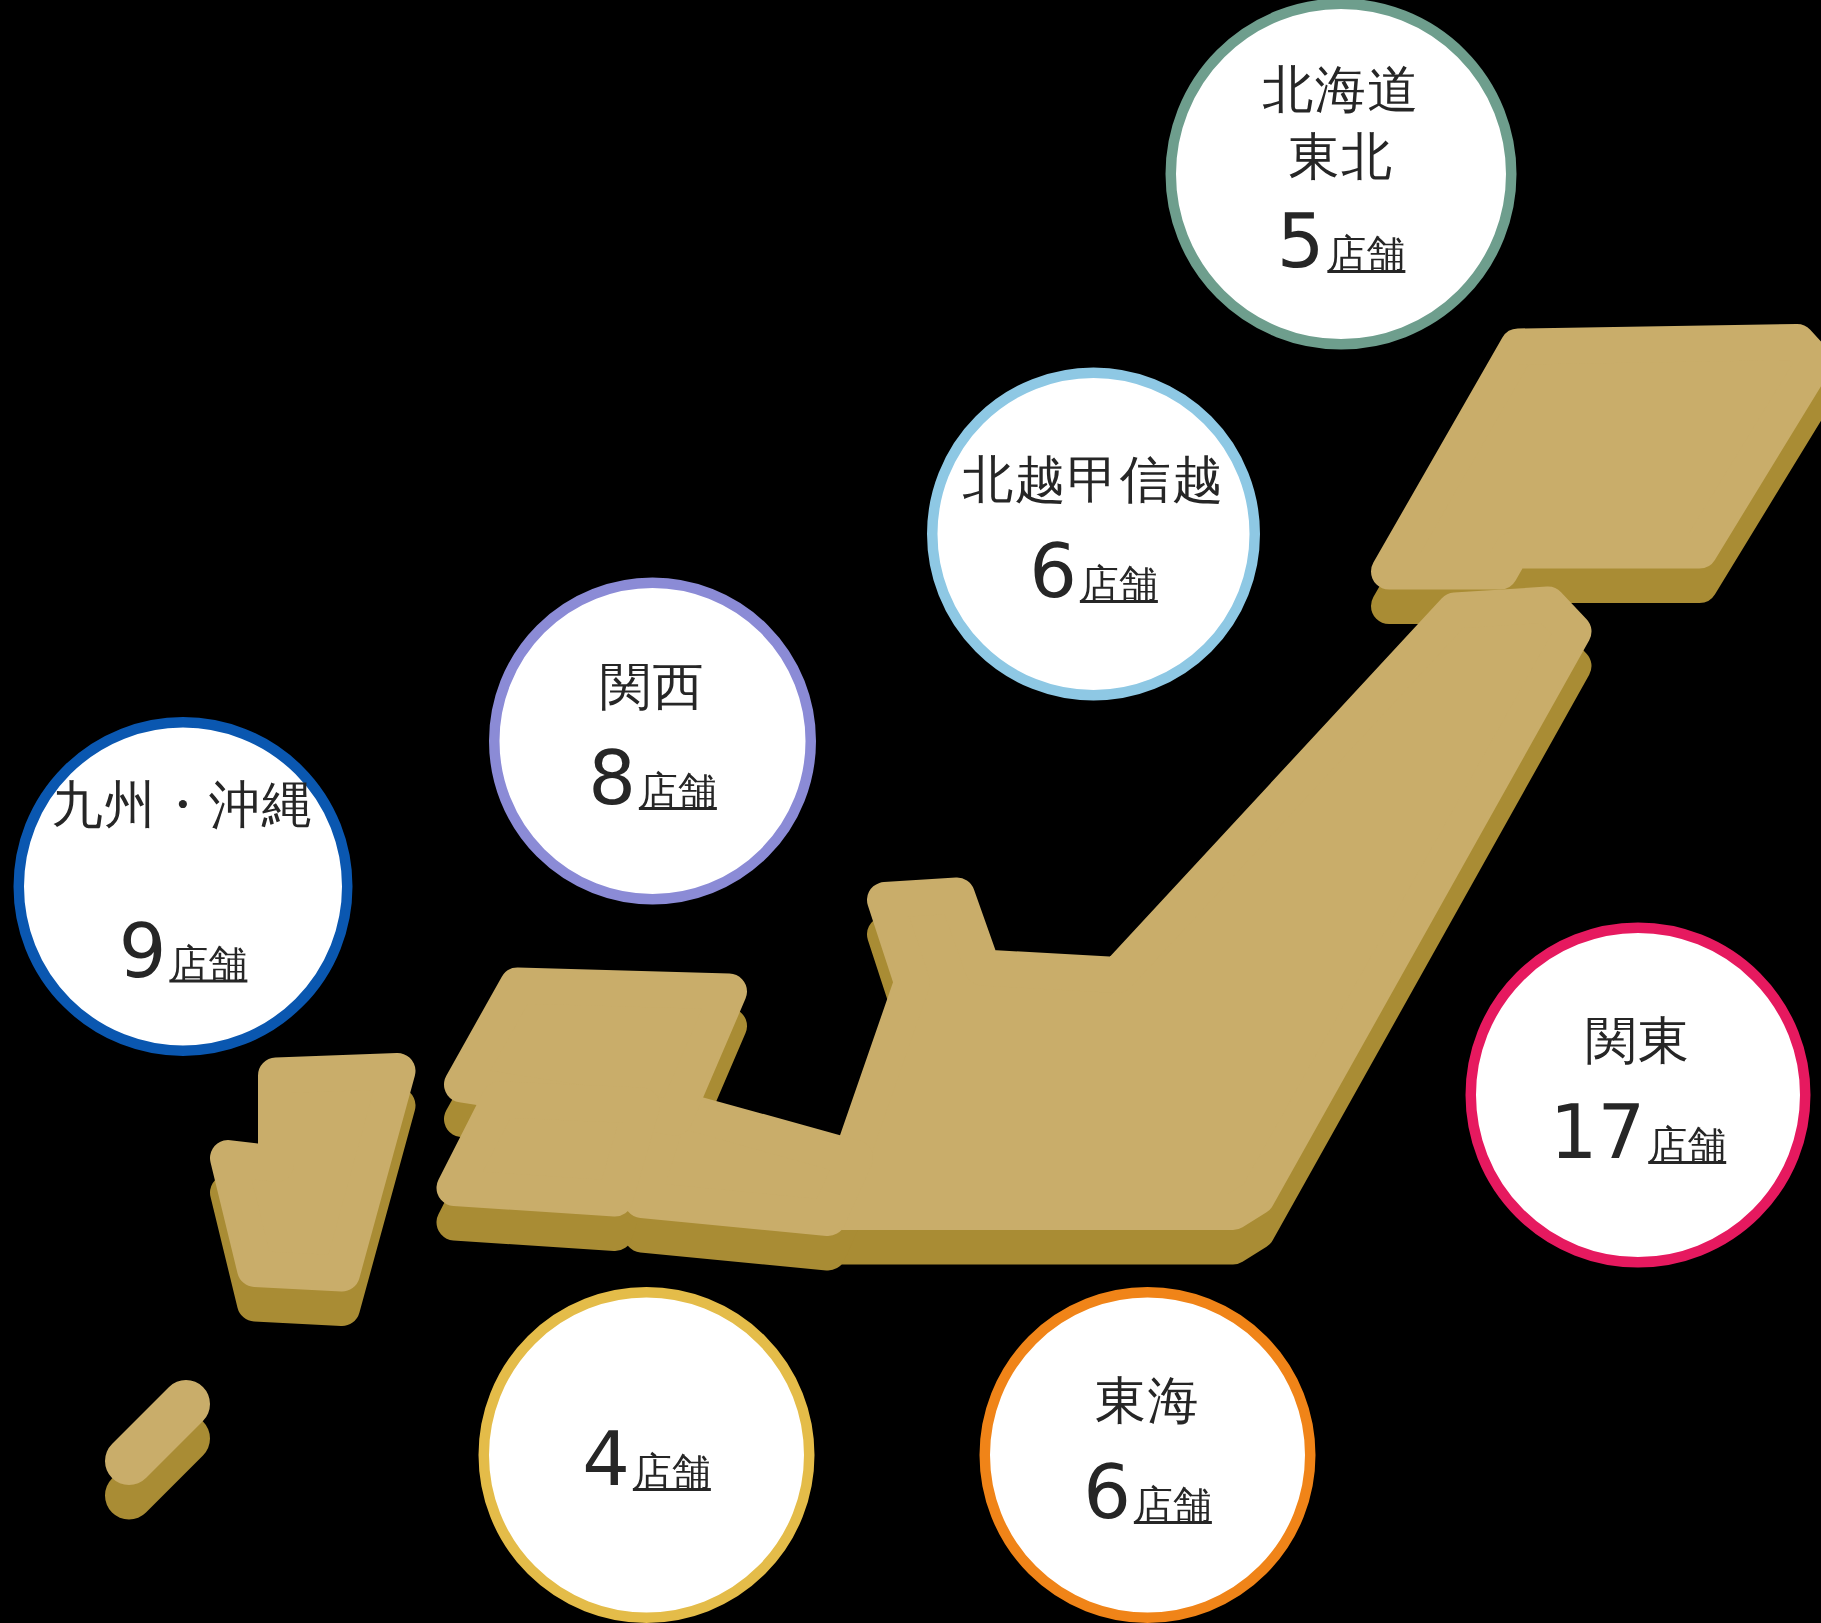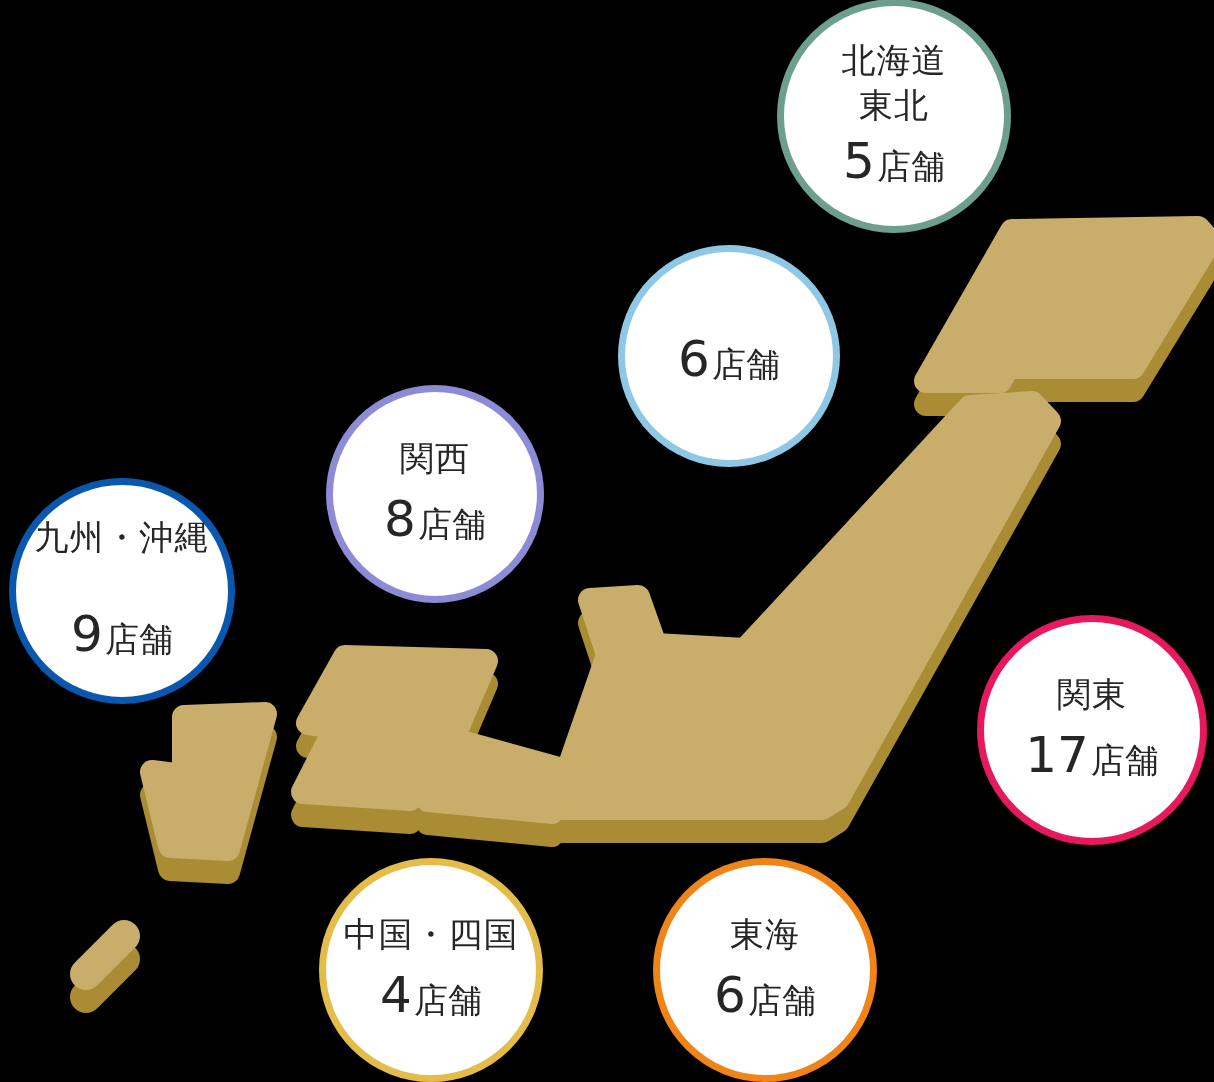--- a/index.html
+++ b/index.html
@@ -21,21 +21,21 @@
     flex-direction:column;
     align-items:center;
     justify-content:center;
     text-align:right;
     color:#262626;
     line-height:1.3;
   }
   .badge .name{font-size:34px;font-weight:500;letter-spacing:1px;white-space:nowrap;}
   .badge .count{margin-top:6px;display:flex;align-items:baseline;justify-content:center;}
   .badge .num{font-size:50px;font-weight:500;letter-spacing:0;}
-  .badge .unit{font-size:34px;font-weight:500;margin-left:2px;}
+  .badge .unit{font-size:26px;font-weight:500;margin-left:2px;text-decoration:underline;}
   
   .b-hokkaido-tohoku{left:777px;top:-1px;width:234px;height:234px;}
   .b-hokkaido-tohoku .count{margin-top:2px;}
   .b-hokuetsu{left:618px;top:245px;width:222px;height:222px;}
   .b-kansai{left:326px;top:385px;width:218px;height:218px;}
   .b-kyushu-okinawa{left:9px;top:478px;width:226px;height:226px;}
   .b-kanto{left:977px;top:615px;width:230px;height:230px;}
   .b-chugoku-shikoku{left:319px;top:858px;width:224px;height:224px;}
   .b-tokai{left:653px;top:858px;width:224px;height:224px;}
 </style>
@@ -64,20 +64,21 @@
   <div class="badge b-hokkaido-tohoku" style="border-color: rgb(110, 158, 141);">
     <div class="name">北海道</div>
     <div class="name">東北</div>
     <div class="count">
       <span class="num">5</span>
       <span class="unit">店舗</span>
     </div>
   </div>
 
   <div class="badge b-hokuetsu" style="border-color: rgb(142, 200, 228);">
+    <div class="name">北越甲信越</div>
     <div class="count">
       <span class="num">6</span>
       <span class="unit">店舗</span>
     </div>
   </div>
 
   <div class="badge b-kansai" style="border-color: rgb(139, 139, 214);">
     <div class="name">関西</div>
     <div class="count">
       <span class="num">8</span>
@@ -95,21 +96,20 @@
 
   <div class="badge b-kanto" style="border-color: rgb(230, 25, 95);">
     <div class="name">関東</div>
     <div class="count">
       <span class="num">17</span>
       <span class="unit">店舗</span>
     </div>
   </div>
 
   <div class="badge b-chugoku-shikoku" style="border-color: rgb(228, 188, 73);">
-    <div class="name">中国・四国</div>
     <div class="count">
       <span class="num">4</span>
       <span class="unit">店舗</span>
     </div>
   </div>
 
   <div class="badge b-tokai" style="border-color: rgb(240, 132, 24);">
     <div class="name">東海</div>
     <div class="count">
       <span class="num">6</span>

